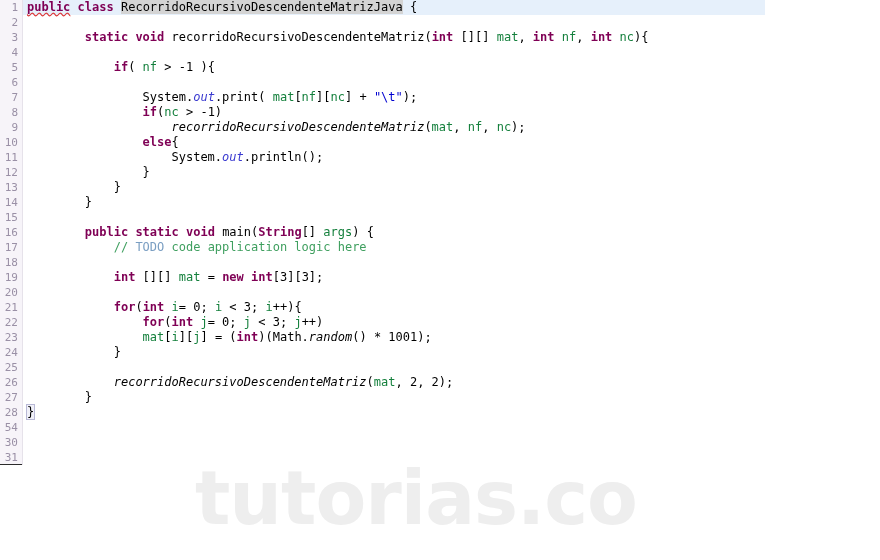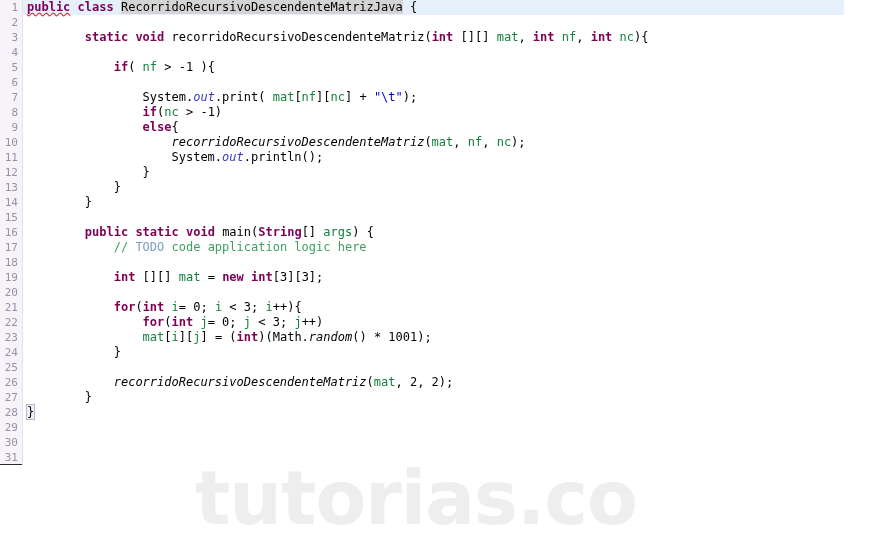--- a/index.html
+++ b/index.html
@@ -71,21 +71,21 @@
   .line {
     height: 15px;
     line-height: 15px;
     white-space: pre;
     font-size: 12px;
     color: #000000;
     padding-left: 4px;
   }
   .line.current {
     background: #e6f0fb;
-    width: 821px;
+    width: 742px;
     box-sizing: border-box;
   }
 
   
   .kw     { color: #7f0055; font-weight: bold; }
   .pln    { color: #000000; }
   .str    { color: #0000d0; }
   .cmt    { color: #3f9f5f; }
   .todo   { color: #7a9ec2; }
   .fld    { color: #3a3ad0; font-style: italic; }
@@ -130,36 +130,36 @@
       <div class="ln">19</div>
       <div class="ln">20</div>
       <div class="ln">21</div>
       <div class="ln">22</div>
       <div class="ln">23</div>
       <div class="ln">24</div>
       <div class="ln">25</div>
       <div class="ln">26</div>
       <div class="ln">27</div>
       <div class="ln">28</div>
-      <div class="ln">29</div>
+      <div class="ln">54</div>
       <div class="ln">30</div>
       <div class="ln last">31</div>
     </div>
 
   <div id="code">
       <div class="line current"><span class="kw err">public</span> <span class="kw">class</span> <span class="occ">RecorridoRecursivoDescendenteMatrizJava</span> {</div>
       <div class="line">&nbsp;</div>
       <div class="line">        <span class="kw">static</span> <span class="kw">void</span> <span class="pln">recorridoRecursivoDescendenteMatriz</span>(<span class="kw">int</span> [][] <span class="par">mat</span>, <span class="kw">int</span> <span class="par">nf</span>, <span class="kw">int</span> <span class="par">nc</span>){</div>
       <div class="line">&nbsp;</div>
       <div class="line">            <span class="kw">if</span>( <span class="par">nf</span> &gt; -1 ){</div>
       <div class="line">&nbsp;</div>
       <div class="line">                <span class="pln">System</span>.<span class="fld">out</span>.<span class="pln">print</span>( <span class="par">mat</span>[<span class="par">nf</span>][<span class="par">nc</span>] + <span class="str">"\t"</span>);</div>
       <div class="line">                <span class="kw">if</span>(<span class="par">nc</span> &gt; -1)</div>
+      <div class="line">                    <span class="mtd">recorridoRecursivoDescendenteMatriz</span>(<span class="par">mat</span>, <span class="par">nf</span>, <span class="par">nc</span>);</div>
       <div class="line">                <span class="kw">else</span>{</div>
-      <div class="line">                    <span class="mtd">recorridoRecursivoDescendenteMatriz</span>(<span class="par">mat</span>, <span class="par">nf</span>, <span class="par">nc</span>);</div>
       <div class="line">                    <span class="pln">System</span>.<span class="fld">out</span>.<span class="pln">println</span>();</div>
       <div class="line">                }</div>
       <div class="line">            }</div>
       <div class="line">        }</div>
       <div class="line">&nbsp;</div>
       <div class="line">        <span class="kw">public</span> <span class="kw">static</span> <span class="kw">void</span> <span class="pln">main</span>(<span class="kw">String</span>[] <span class="par">args</span>) {</div>
       <div class="line">            <span class="cmt">// </span><span class="todo">TODO</span><span class="cmt"> code application logic here</span></div>
       <div class="line">&nbsp;</div>
       <div class="line">            <span class="kw">int</span> [][] <span class="par">mat</span> = <span class="kw">new</span> <span class="kw">int</span>[3][3];</div>
       <div class="line">&nbsp;</div>

